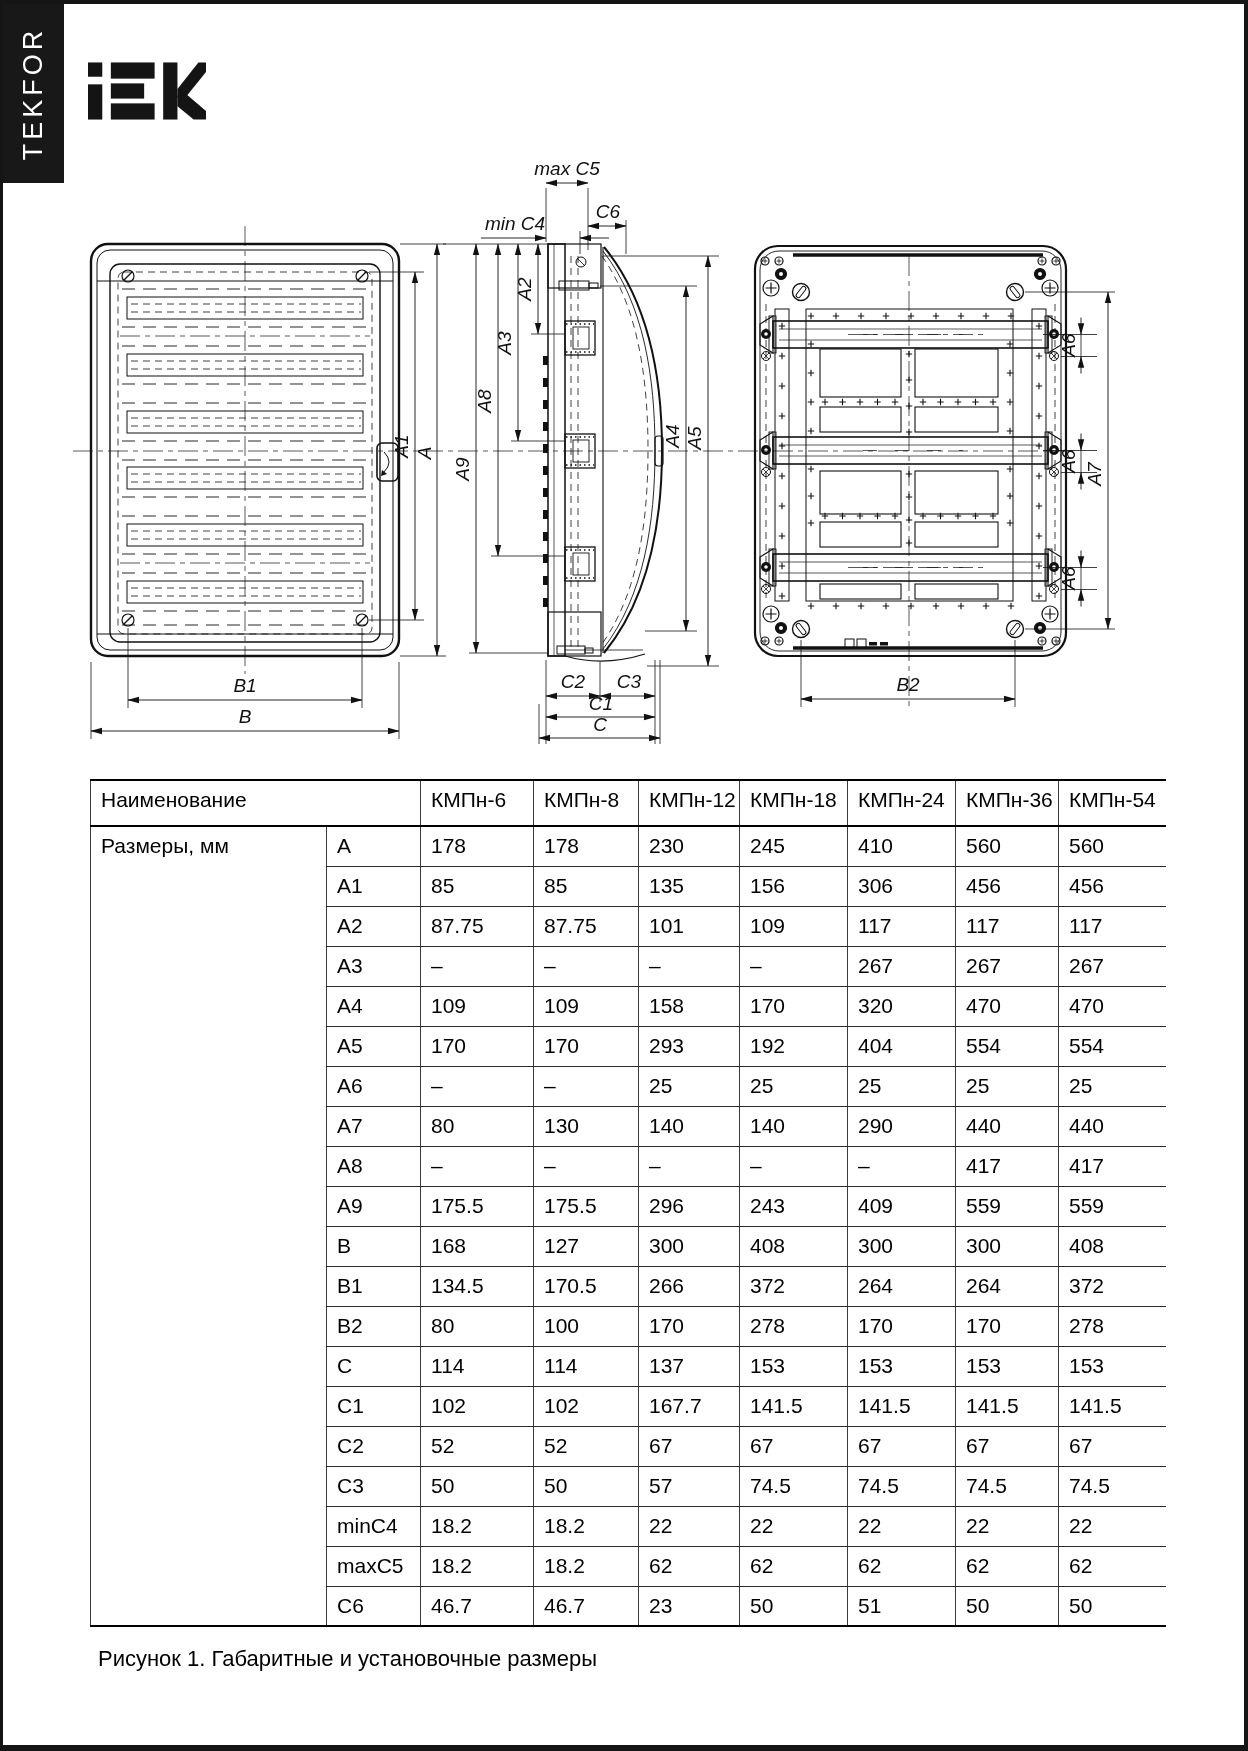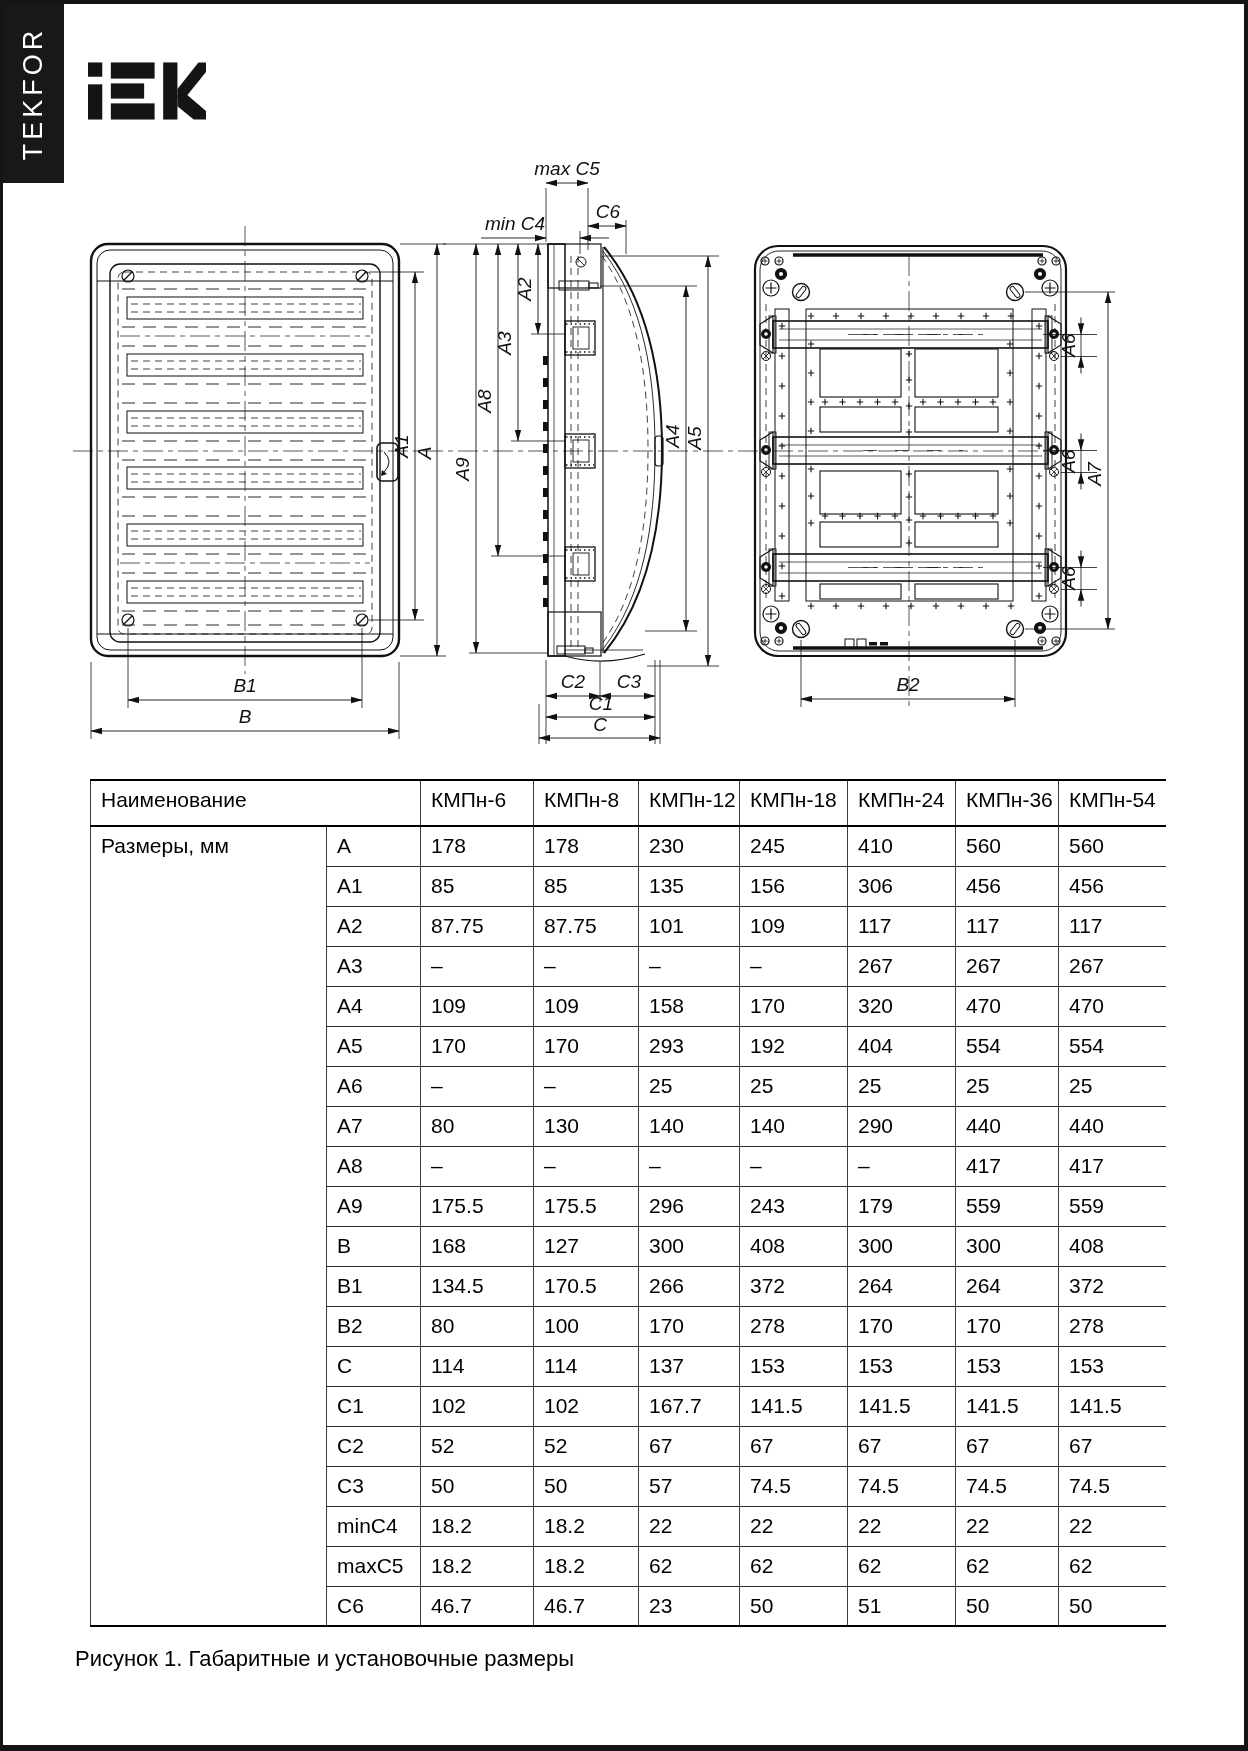--- a/index.html
+++ b/index.html
@@ -42,21 +42,21 @@
     padding:7px 4px 0 10px; vertical-align:top; box-sizing:border-box;
     white-space:nowrap; overflow:hidden;
   }
   .dims-table thead tr{ height:46px; }
   .dims-table thead th{ border-top:2.5px solid #000; border-bottom:2px solid #000; }
   .dims-table tbody tr{ height:40px; }
   .dims-table tbody td{ border-bottom:1px solid #2a2a2a; }
   .dims-table tbody td.group{ border-bottom:2.5px solid #000; }
   .dims-table tbody tr:last-child td{ border-bottom:2.5px solid #000; }
   .caption{
-    position:absolute; left:72px; top:1642px; font-size:22px; color:#000;
+    position:absolute; left:95px; top:1642px; font-size:22px; color:#000;
   }
 </style>
 </head>
 <body>
 
 <div class="page">
 
   <div class="brandbar">
     <span>TEKFOR</span>
   </div>
@@ -627,21 +627,21 @@
           <td>–</td>
           <td>417</td>
           <td>417</td>
         </tr>
         <tr>
           <td>A9</td>
           <td>175.5</td>
           <td>175.5</td>
           <td>296</td>
           <td>243</td>
-          <td>179</td>
+          <td>409</td>
           <td>559</td>
           <td>559</td>
         </tr>
         <tr>
           <td>B</td>
           <td>168</td>
           <td>127</td>
           <td>300</td>
           <td>408</td>
           <td>300</td>

